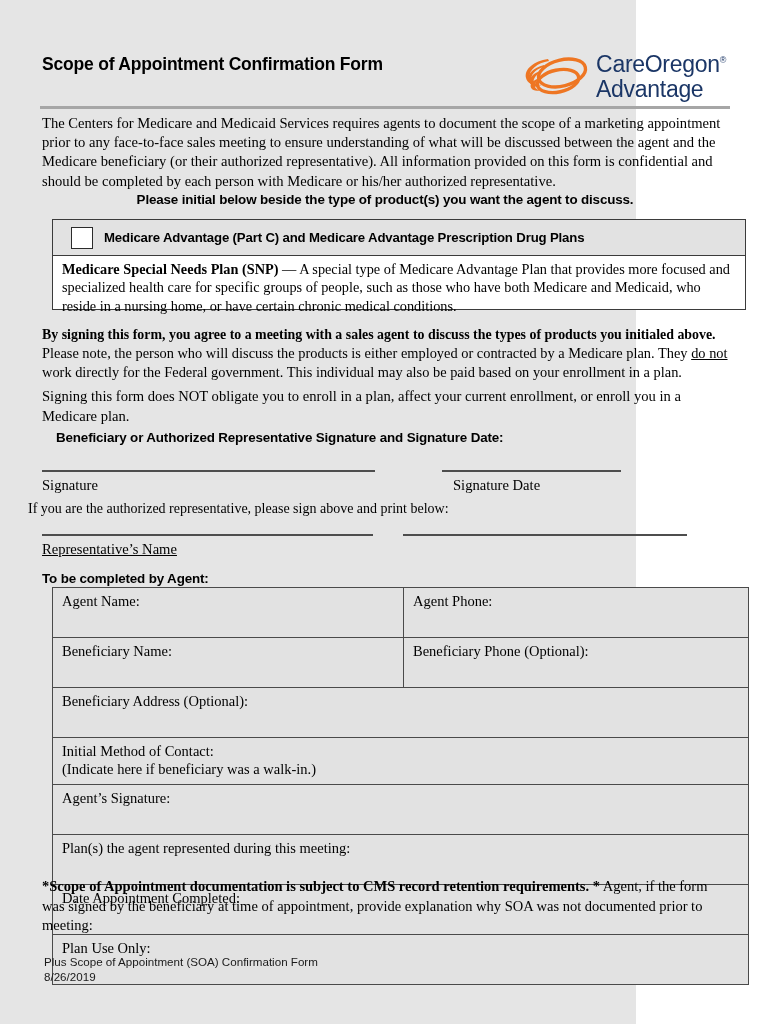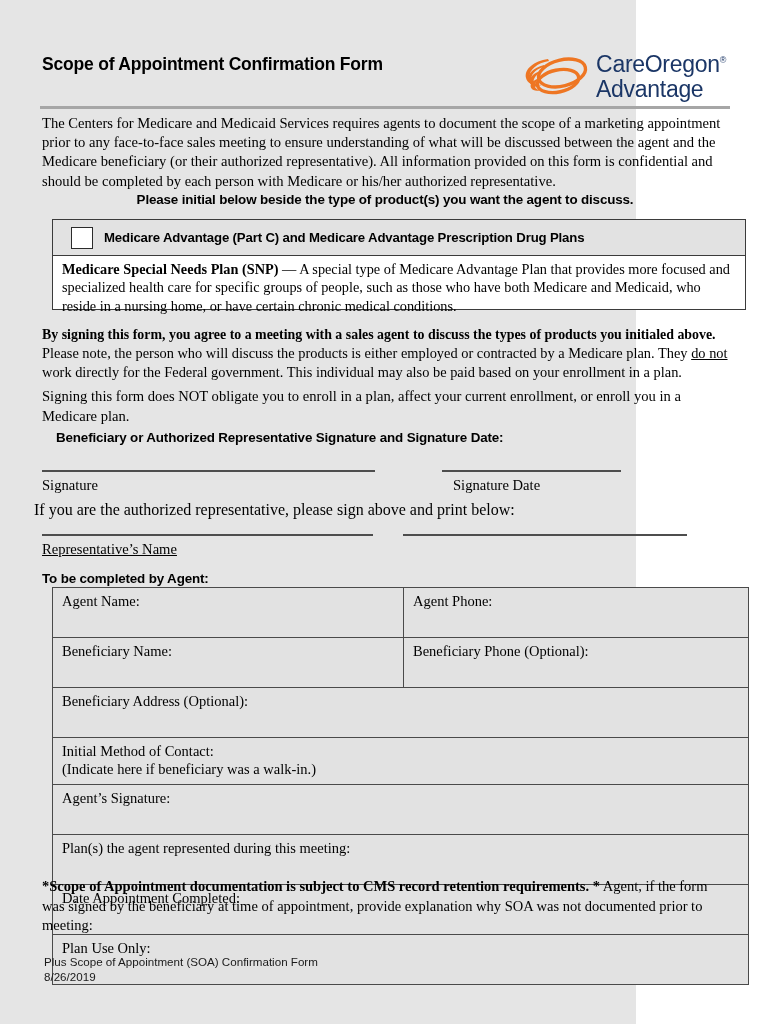--- a/index.html
+++ b/index.html
@@ -210,23 +210,23 @@
     position: absolute;
     font-size: 14.6px;
   }
   .lbl-sig  { left: 42px;  top: 477px; }
   .lbl-date { left: 453px; top: 477px; }
   .lbl-rep  { left: 42px;  top: 541px; text-decoration: underline; }
   .lbl-rel  { left: 403px; top: 541px; }
 
   .auth-rep-line {
     position: absolute;
-    left: 34px;
+    left: 28px;
     top: 501px;
-    font-size: 16px;
+    font-size: 14px;
     text-align: right;
   }
 
   .agent-head {
     position: absolute;
     left: 42px;
     top: 571px;
     font-family: "Liberation Sans", "DejaVu Sans", sans-serif;
     font-weight: bold;
     font-size: 13.4px;

